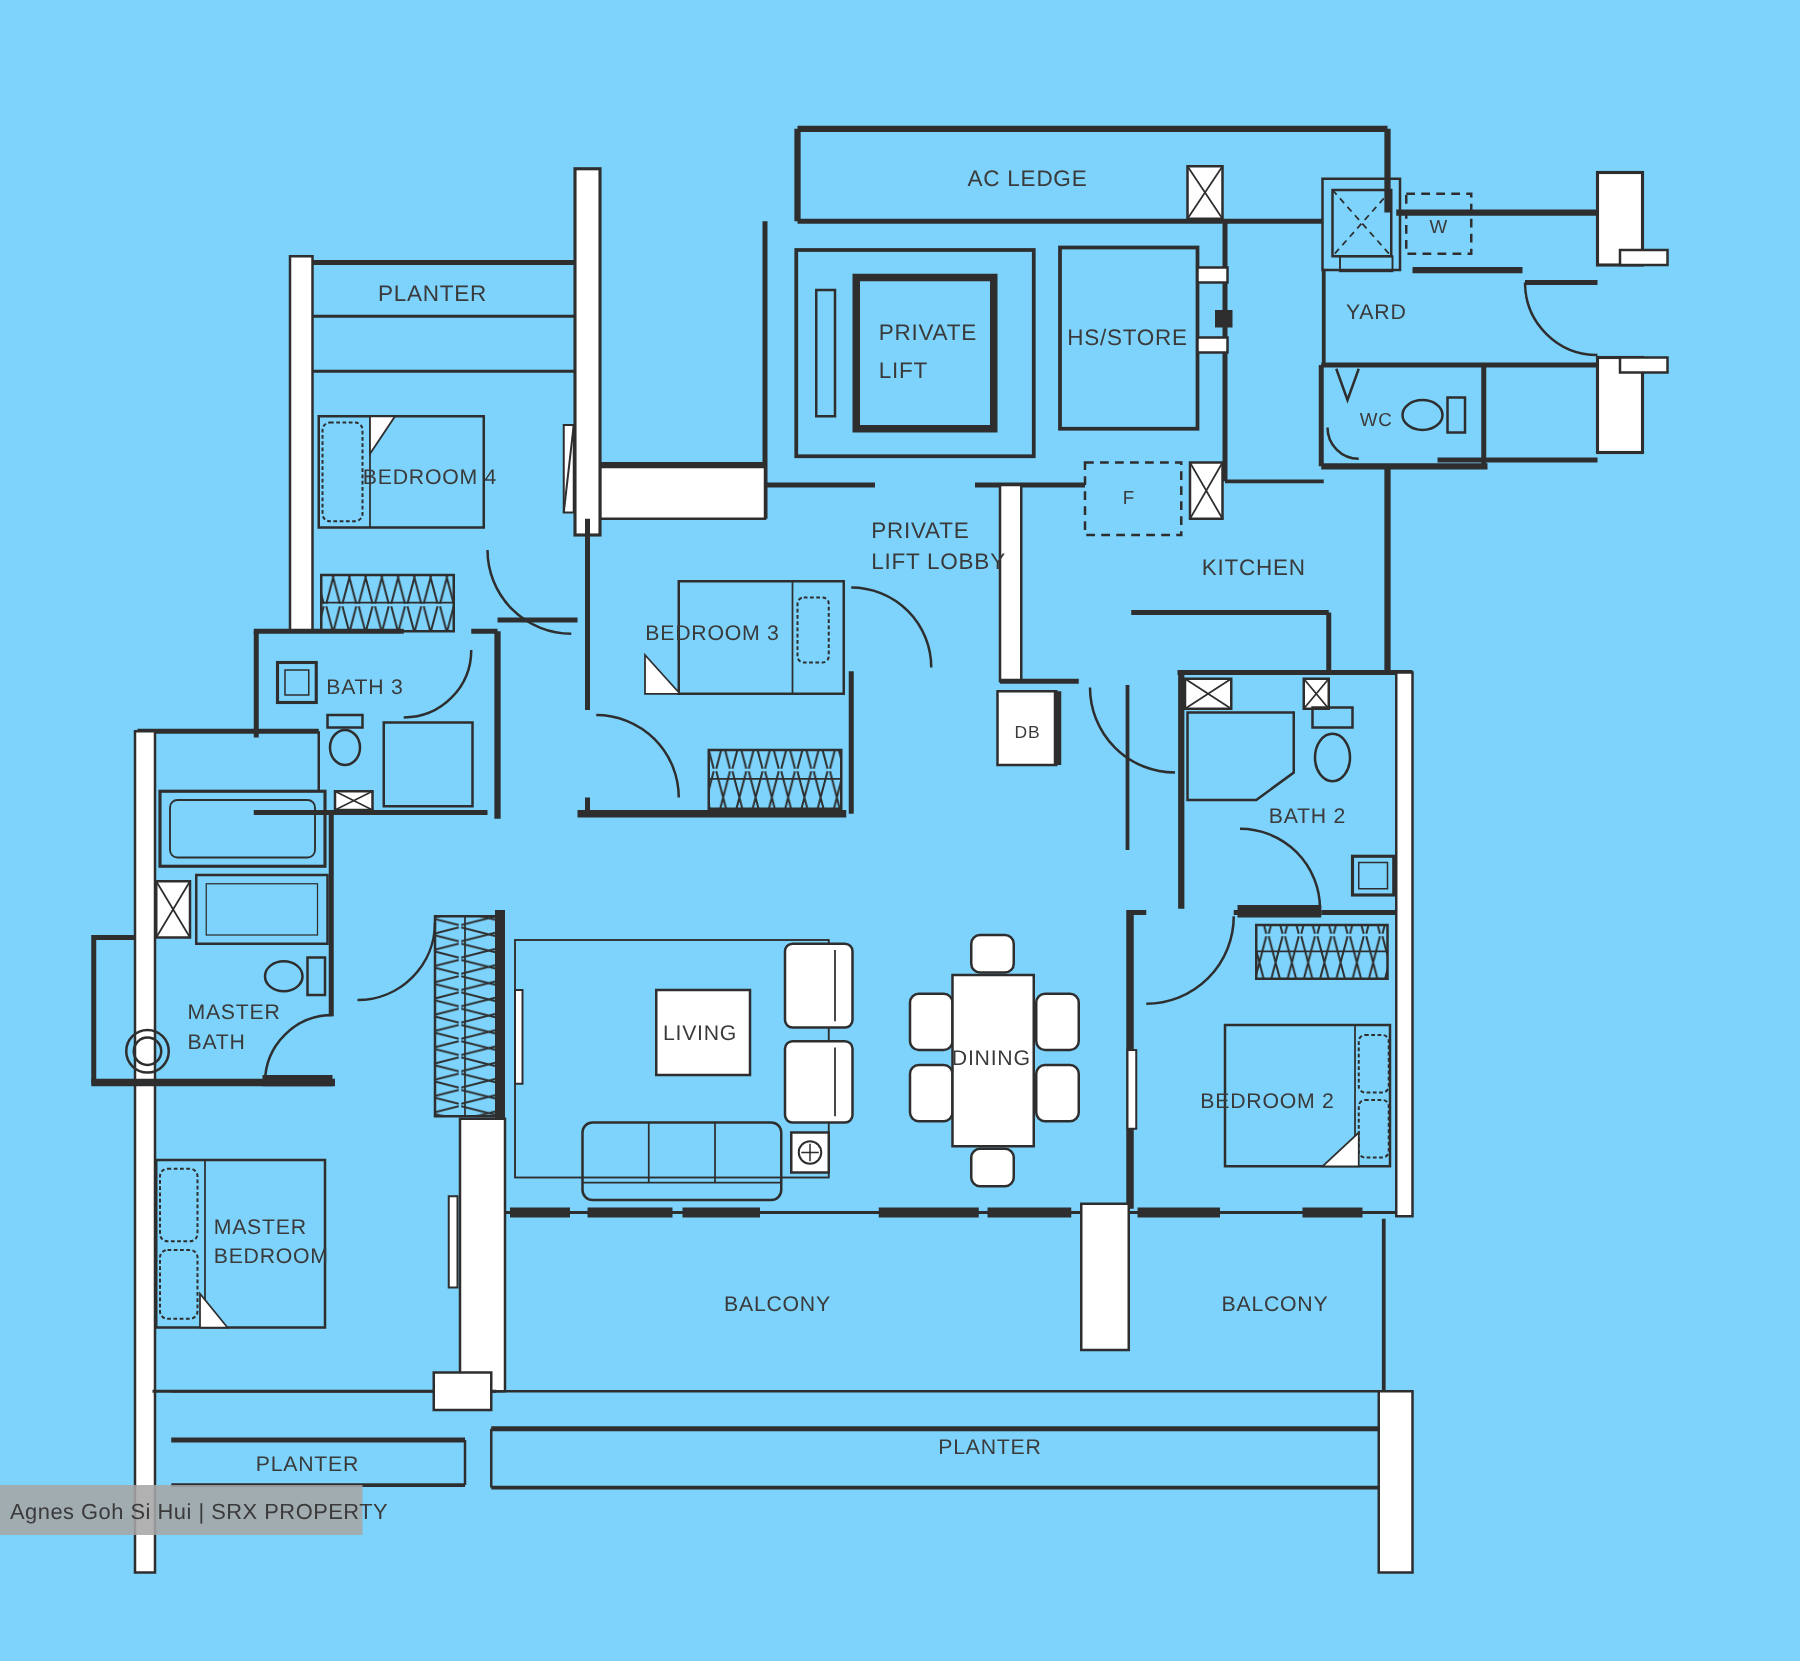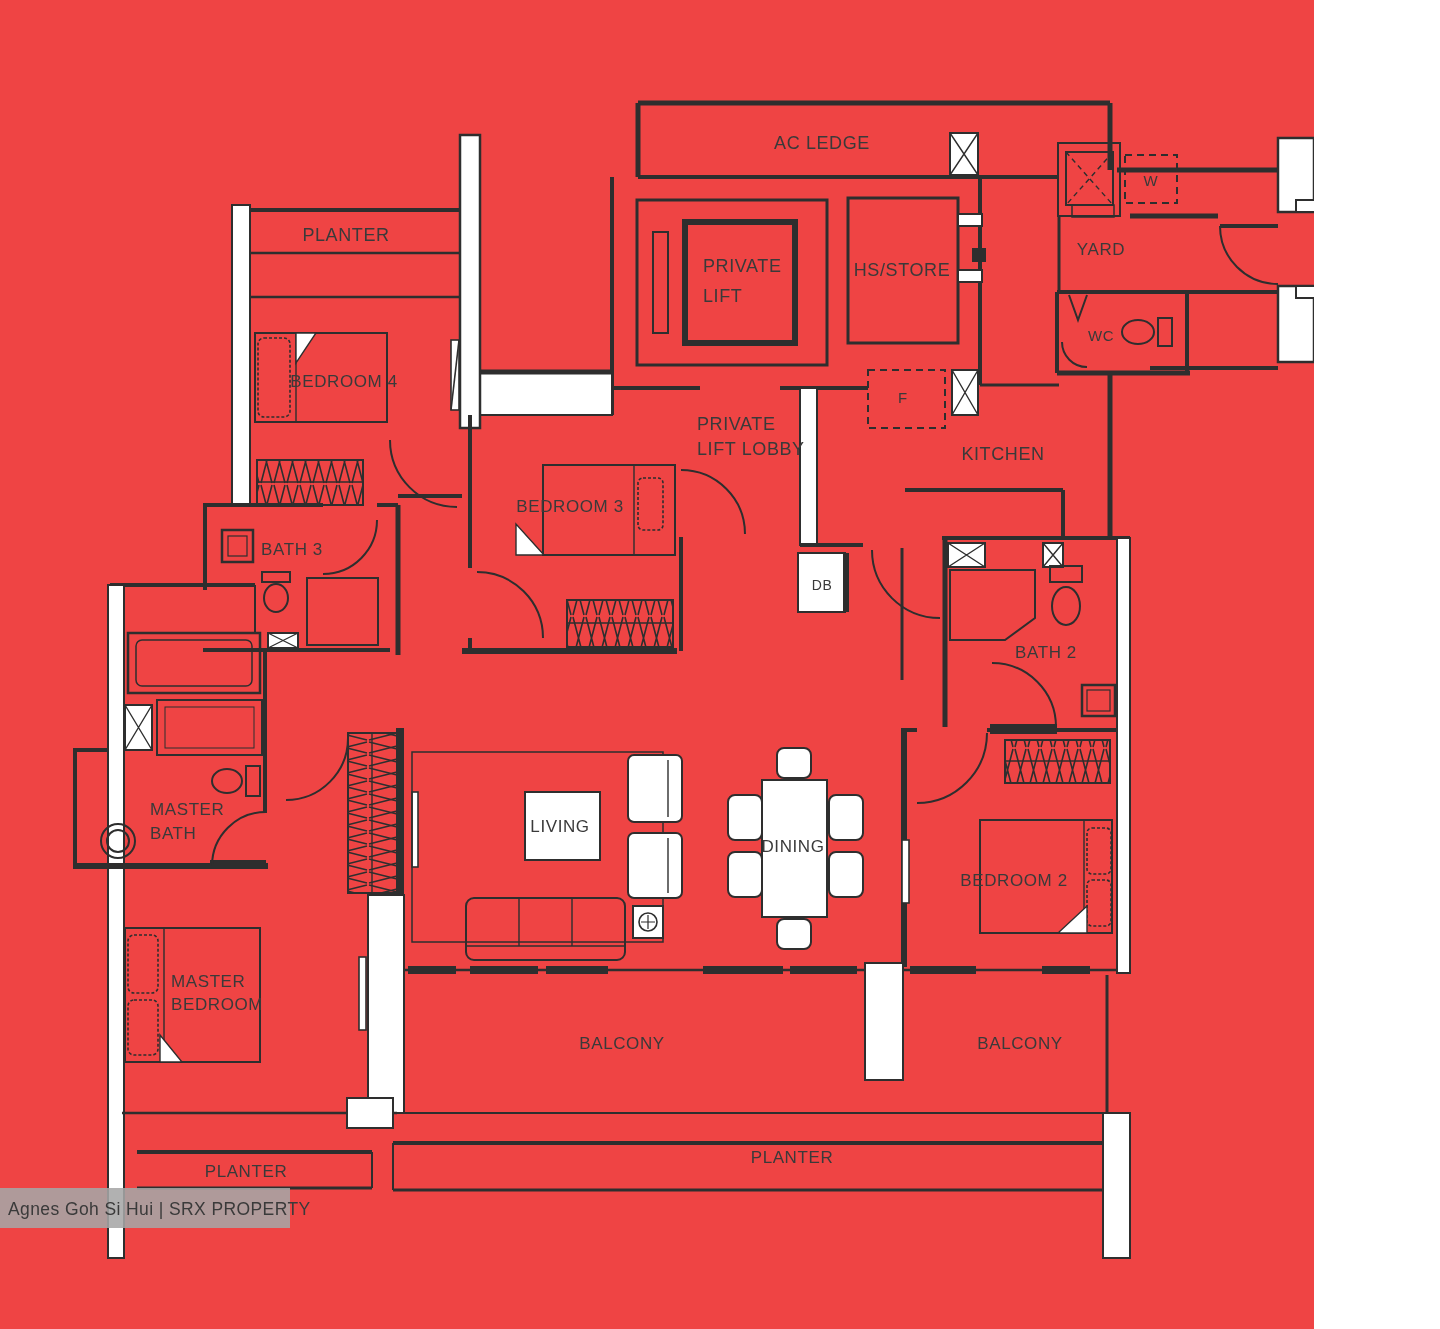--- a/index.html
+++ b/index.html
@@ -1,16 +1,16 @@
 <!DOCTYPE html>
 <html><head>
 <meta charset="utf-8">
 <style>
   html,body{margin:0;padding:0;background:#ffffff;}
-  .plan{position:relative;width:1314px;height:1329px;background:#ef4444;overflow:hidden;
+  .plan{position:relative;width:1440px;height:1329px;background:#7dd3fc;overflow:hidden;
         font-family:"Liberation Sans",sans-serif;text-align:right;}
   svg{display:block;}
   text{fill:#3a3a3a;font-family:"Liberation Sans",sans-serif;letter-spacing:.6px;}
   .lbl{font-size:17px;}
   .lbl-lg{font-size:18px;}
   .lbl-sm{font-size:15px;}
   .lbl-xs{font-size:14px;}
   .wm-text{font-size:17.5px;letter-spacing:.4px;}
 </style>
 </head>

